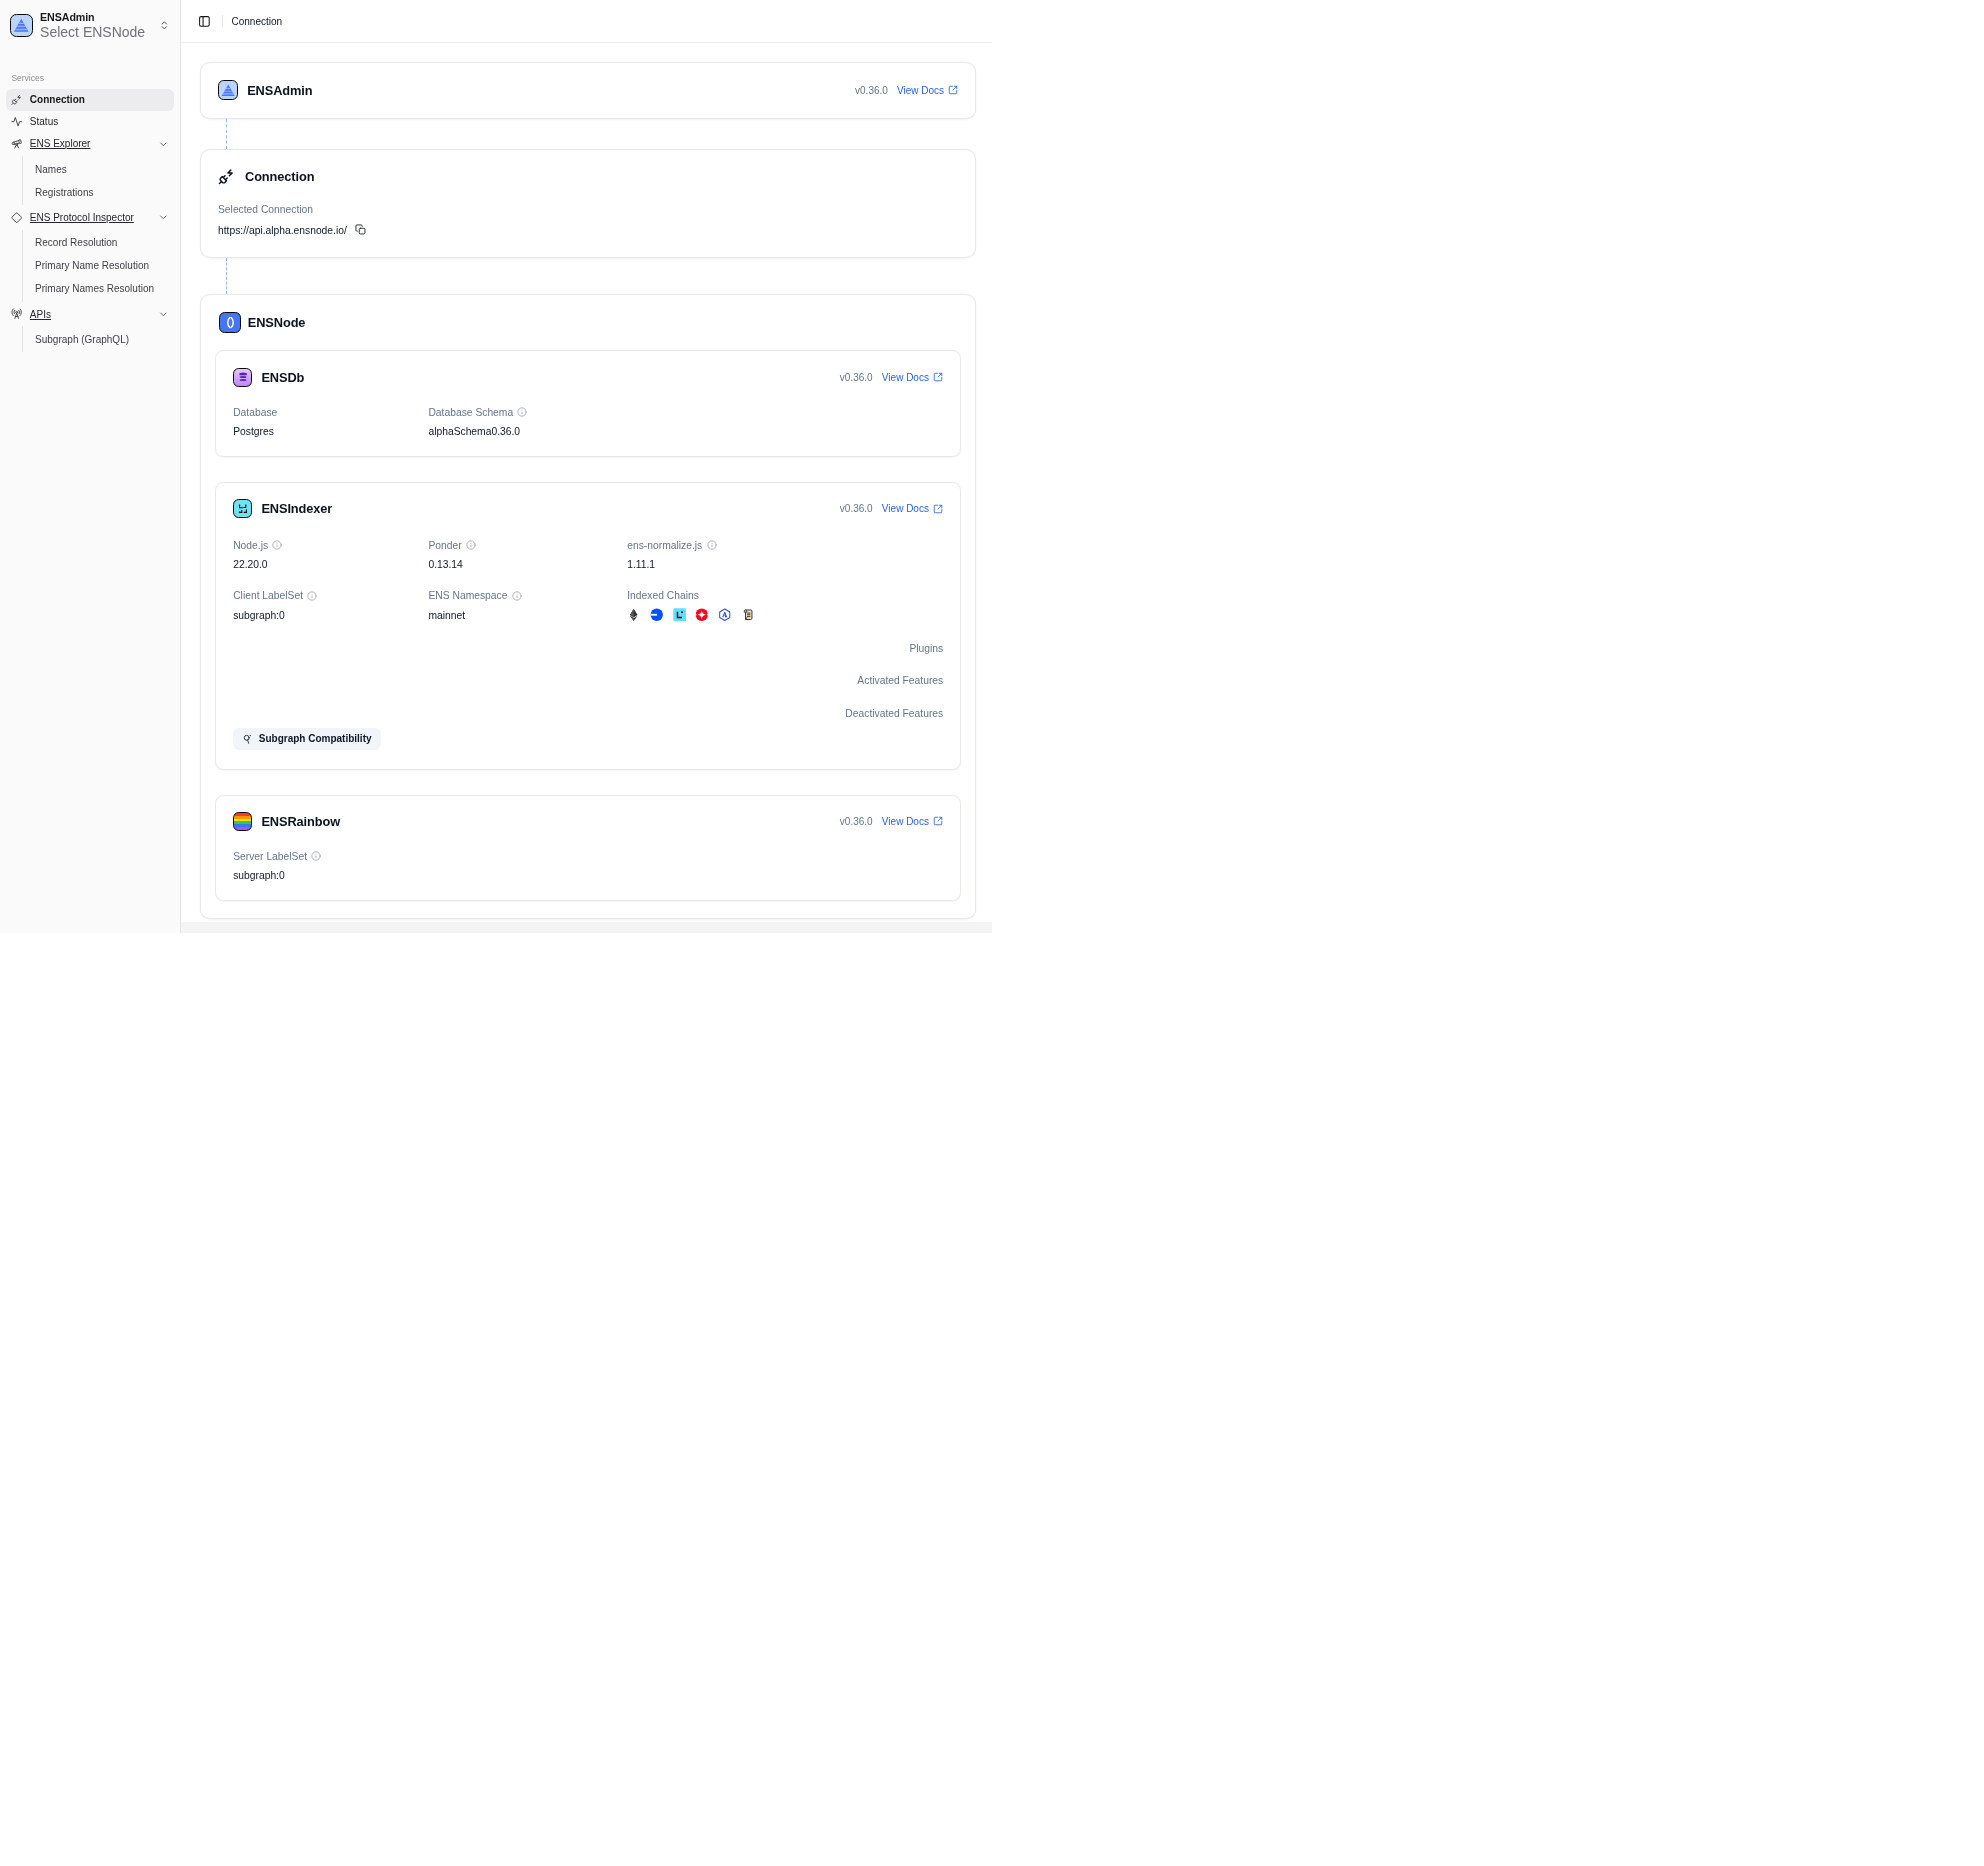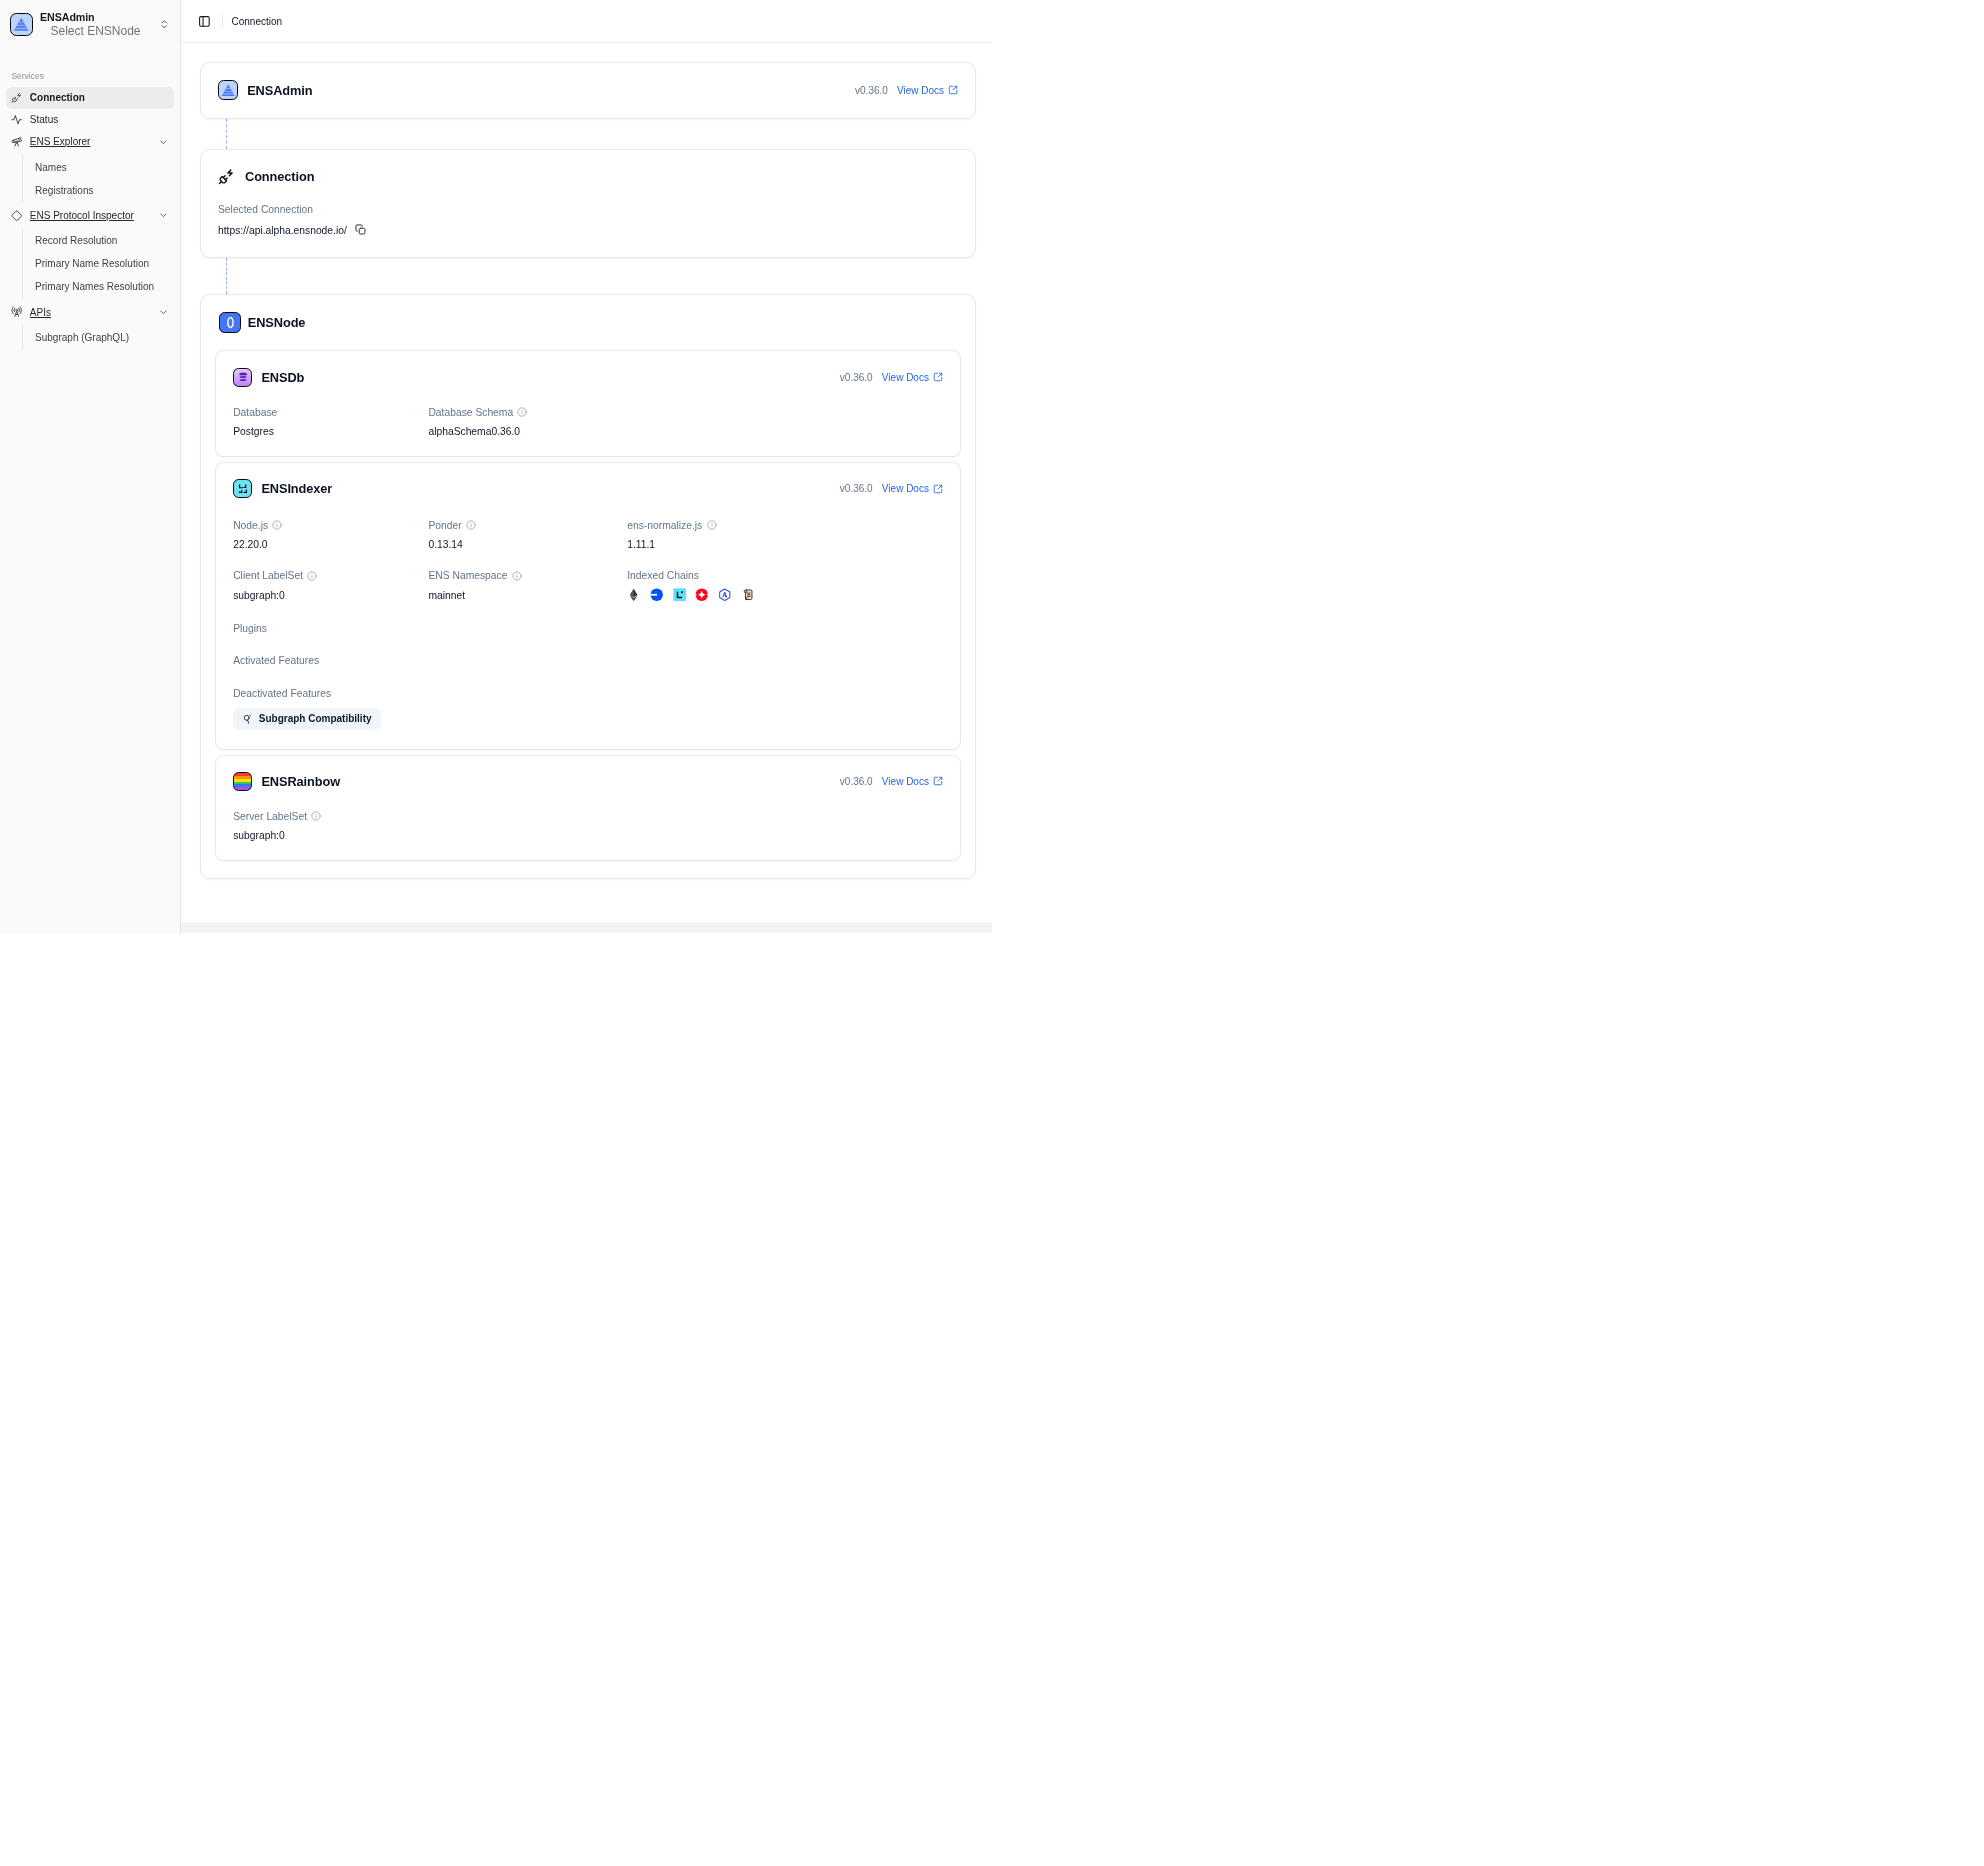--- a/index.html
+++ b/index.html
@@ -7,21 +7,21 @@
   body { font-family:"Liberation Sans", sans-serif; color:#0f172a; }
   .app { width:992px; height:933px; display:flex; overflow:hidden; background:#fff; }
 
   
   .sidebar { width:181px; min-width:181px; background:#fafafa; border-right:0.7px solid #e4e4e7; display:flex; flex-direction:column; }
   .sb-header { display:flex; align-items:center; gap:7.1px; padding:10.7px 8.5px 9.2px 10px; }
   .sb-logo { width:23px; height:23px; border:1.8px solid #0a0a0a; border-radius:6.4px; background:#bcd3fa; display:flex; align-items:center; justify-content:center; flex:none; }
   .sb-logo svg { width:18.5px; height:18.5px; }
   .sb-titles { flex:1; min-width:0; }
   .sb-title { font-size:10.7px; font-weight:700; color:#18181b; letter-spacing:-0.1px; }
-  .sb-subtitle { font-size:12px; color:#71717a; margin-top:1.4px;text-align:center; }
+  .sb-subtitle { font-size:14px; color:#71717a; margin-top:1.4px; }
   .sb-chevs { color:#3f3f46; display:flex; align-items:center; padding:1.4px; }
   .sb-section { font-size:8.5px; color:#8e8e95; padding:0 11.4px; margin-top:24px; margin-bottom:5.7px; }
   .nav { padding:0 5.7px; }
   .nav-item { display:flex; align-items:center; gap:7.1px; height:22px; padding:0 5.7px; border-radius:5.7px; font-size:10px; color:#27272a; cursor:pointer; }
   .nav-item.active { background:#ececee; font-weight:600; color:#18181b; }
   .nav-item .nico { width:11.4px; height:11.4px; color:#3f3f46; flex:none; display:flex; }
   .nav-item .grow { flex:1;text-decoration:underline; }
   .nav-item .chev { color:#52525b; display:flex; }
   .nav-sub { list-style:none; margin:1.4px 0 1.4px 16.4px; border-left:0.7px solid #e4e4e7; padding:1.4px 0; }
   .nav-sub li { height:23px; display:flex; align-items:center; padding-left:12px; font-size:10px; color:#3f3f46; cursor:pointer; border-radius:5.7px; }
@@ -57,21 +57,21 @@
   .flabel .inf { color:#9ca3af; display:flex; }
   .fvalue { font-size:10.3px; color:#0f172a; margin-top:8.5px; display:flex; align-items:center; gap:7.1px; }
   .copy-btn { background:none; border:none; color:#1f2937; display:flex; cursor:pointer; padding:1.4px; }
 
   .card-ensnode { margin-top:0; padding:17px 14.2px 17px; }
   .ensnode-head { display:flex; align-items:center; gap:7px; margin:0 0 17px 4.3px; }
   .icon-ensnode { width:21.3px; height:21.3px; background:#4575f5; }
   .icon-ensnode svg { width:17px; height:17px; }
 
   .inner-card { background:#fff; border:0.7px solid #e6e8ec; border-radius:8.5px; box-shadow:0 0.7px 1.4px rgba(16,24,40,.04); padding:16.4px 17px 18.5px; }
-  .inner-card + .inner-card { margin-top:5px; }
+  .inner-card + .inner-card { margin-top:25px;text-align:right; }
   .icon-ensdb { width:19px; height:19px; background:linear-gradient(180deg,#e4c8fd,#c084fc); }
   .icon-ensdb svg { width:14.2px; height:14.2px; }
   .icon-ensindexer { width:19px; height:19px; background:#6ee3f5; }
   .icon-ensindexer svg { width:15.6px; height:15.6px; }
   .icon-ensrainbow { width:19px; height:19px; background:linear-gradient(180deg,#ff3b30 0 17%,#ff9500 17% 34%,#ffe100 34% 50%,#34c759 50% 67%,#3478f6 67% 84%,#af52de 84% 100%); }
 
   .fgrid2 { display:grid; grid-template-columns:27.5% 1fr; margin-top:20px; }
   .fgrid3 { display:grid; grid-template-columns:27.5% 28% 1fr; row-gap:20px; margin-top:21.3px; }
   .chains { display:flex; align-items:center; gap:9.2px; margin-top:7.1px; }
   .chains svg { width:13.5px; height:13.5px; display:block; }

